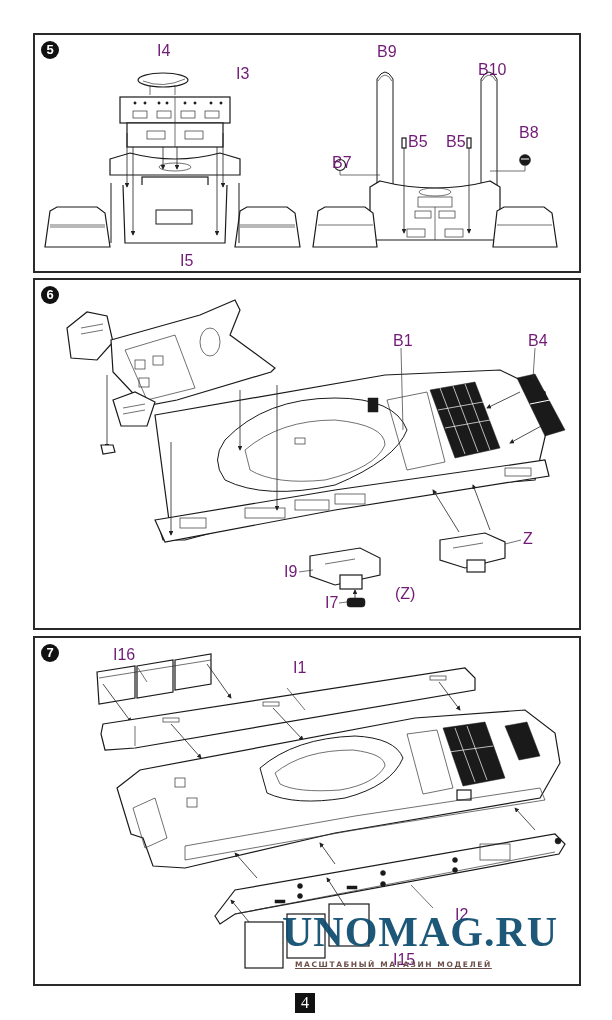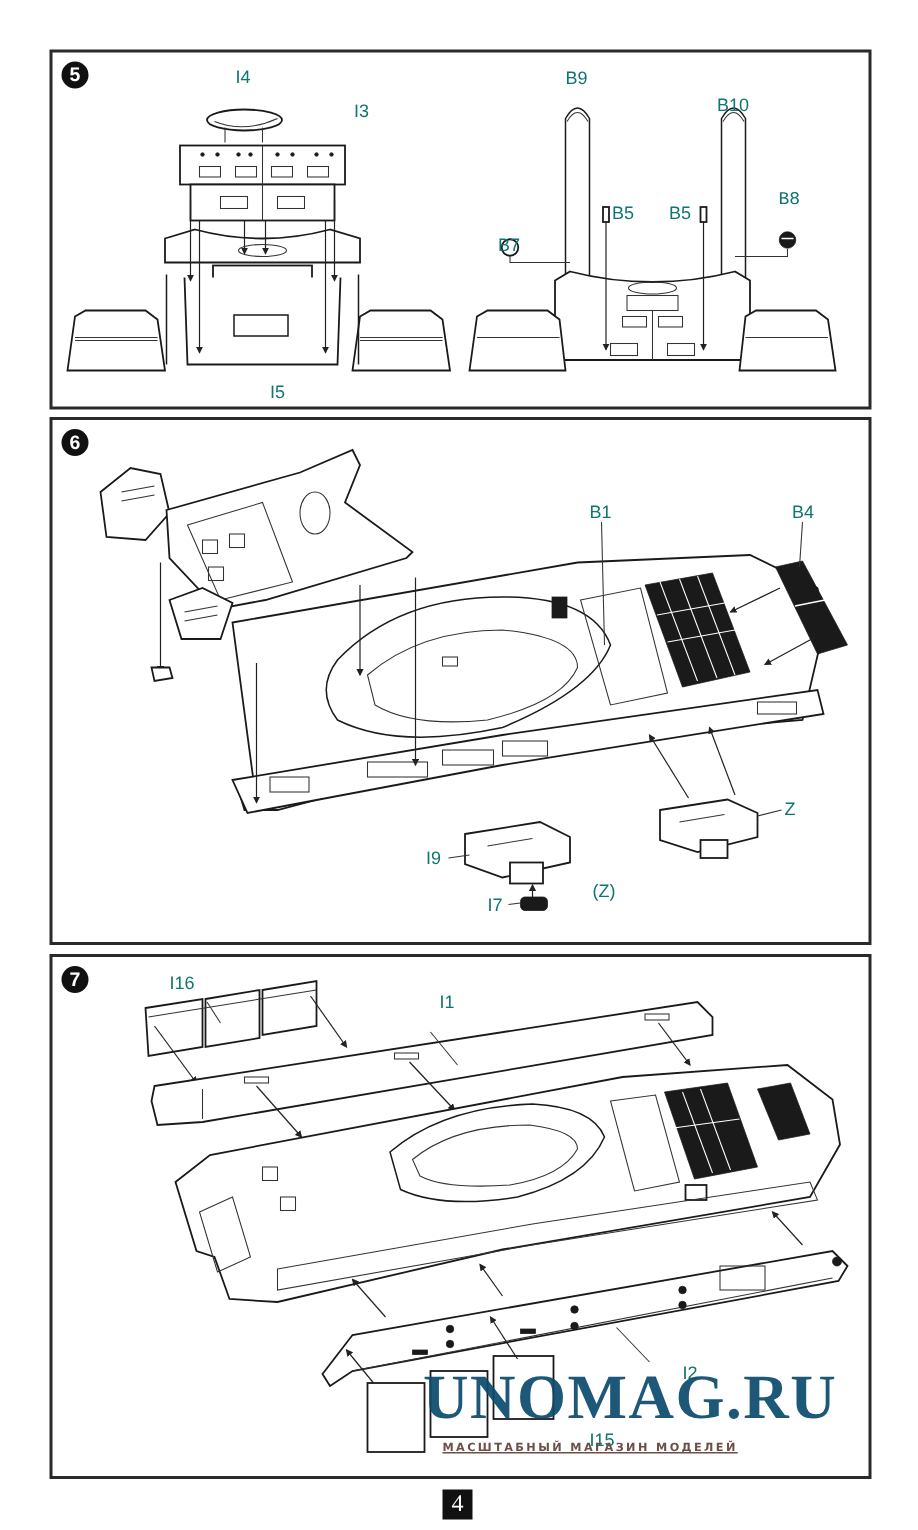--- a/index.html
+++ b/index.html
@@ -6,21 +6,21 @@
   body { width: 612px; height: 1020px; position: relative; overflow: hidden;
          font-family: "Liberation Sans", "DejaVu Sans", sans-serif; color: #111; }
   .panel { position: absolute; border: 2px solid #2a2a2a; background: #fff; box-sizing: border-box; }
   #step5 { left: 33px; top: 33px; width: 548px; height: 240px; }
   #step6 { left: 33px; top: 278px; width: 548px; height: 352px; }
   #step7 { left: 33px; top: 636px; width: 548px; height: 350px; }
   .step-badge { position: absolute; left: 6px; top: 6px; width: 18px; height: 18px; border-radius: 50%;
                 background: #111; color: #fff; font-weight: bold; font-size: 13px; line-height: 18px;
                 text-align: center; }
   .panel svg { position: absolute; left: 0; top: 0; }
-  .lbl { position: absolute; font-size: 12px; line-height: 12px; color: #0f766e; white-space: nowrap;
+  .lbl { position: absolute; font-size: 16px; line-height: 12px; color: #701a75; white-space: nowrap;
          font-family: "Liberation Sans", sans-serif; }
   #page-number { position: absolute; left: 295px; top: 993px; width: 20px; height: 20px; background: #111;
                  color: #fff; font-family: "Liberation Serif", serif; font-size: 16px; line-height: 20px;
                  text-align: center; }
   #watermark { position: absolute; left: 282px; top: 910px; width: 300px; height: 70px; pointer-events: none; }
   #watermark-main { position: absolute; left: 0; top: 0; font-family: "Liberation Serif", serif; font-weight: bold;
                     font-size: 42px; letter-spacing: 1px; color: #7b5a54; opacity: 0.92; line-height: 44px; }
   #watermark-sub { position: absolute; left: 13px; top: 50px; font-family: "DejaVu Sans", sans-serif; font-size: 7.5px;
                    letter-spacing: 1.6px; color: #6d4f4a; font-weight: bold; text-decoration: underline; }
   .ln { stroke: #1a1a1a; stroke-width: 1; fill: none; }
@@ -135,21 +135,21 @@
       <line x1="434" y1="113" x2="434" y2="198" class="arr"></line>
     </g>
   </svg>
 
   <span class="lbl" style="left:122px; top:10px;">I4</span>
   <span class="lbl" style="left:178px; top:33px;margin-left:23px;">I3</span>
   <span class="lbl" style="left:133px; top:220px;margin-left:12px;">I5</span>
   <span class="lbl" style="left:342px; top:11px;">B9</span>
   <span class="lbl" style="left:443px; top:29px;">B10</span>
   <span class="lbl" style="left:297px; top:96px;margin-top:26px;">B7</span>
-  <span class="lbl" style="left:484px; top:92px;font-family:Liberation Mono, monospace;">B8</span>
+  <span class="lbl" style="left:484px; top:92px;">B8</span>
   <span class="lbl" style="left:373px; top:101px;">B5</span>
   <span class="lbl" style="left:411px; top:101px;">B5</span>
 </div>
 
 <div class="panel" id="step6">
   <div class="step-badge">6</div>
 
   <svg width="544" height="348" viewBox="0 0 544 348">
 
     <g>

